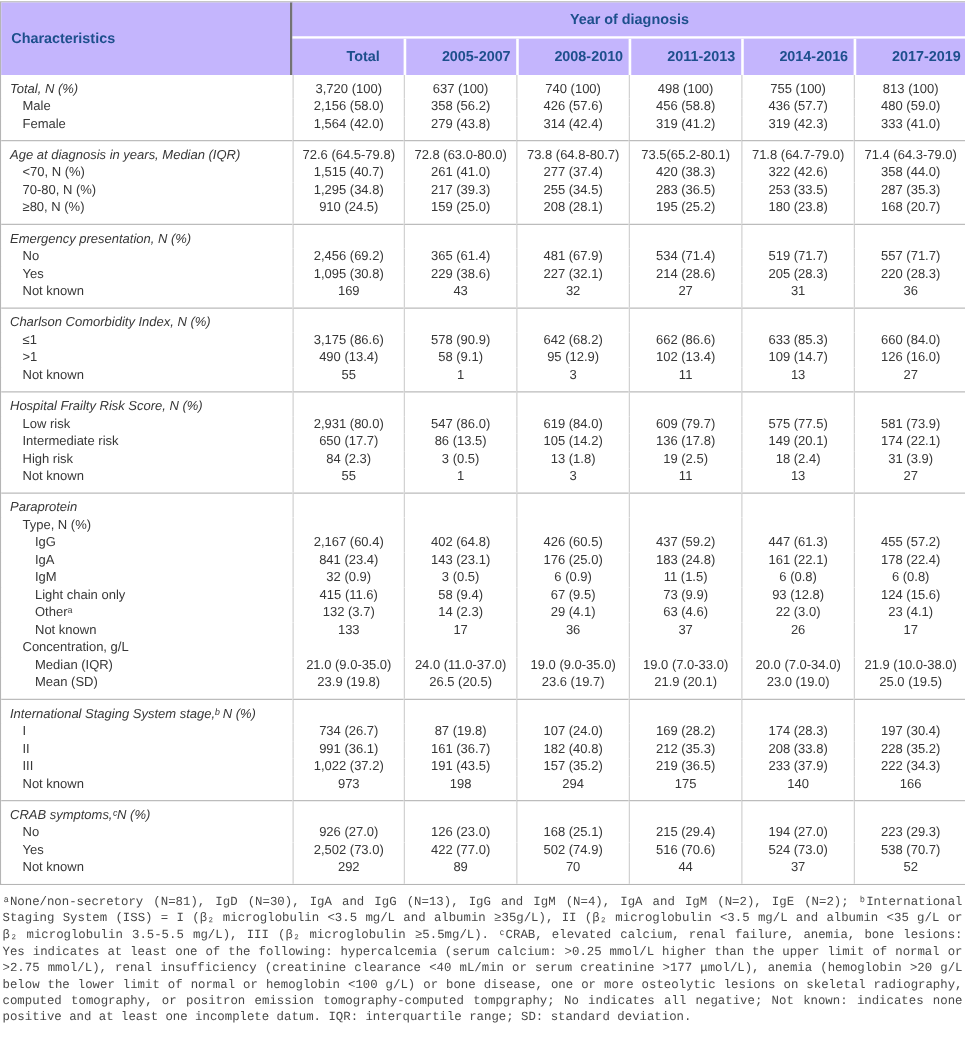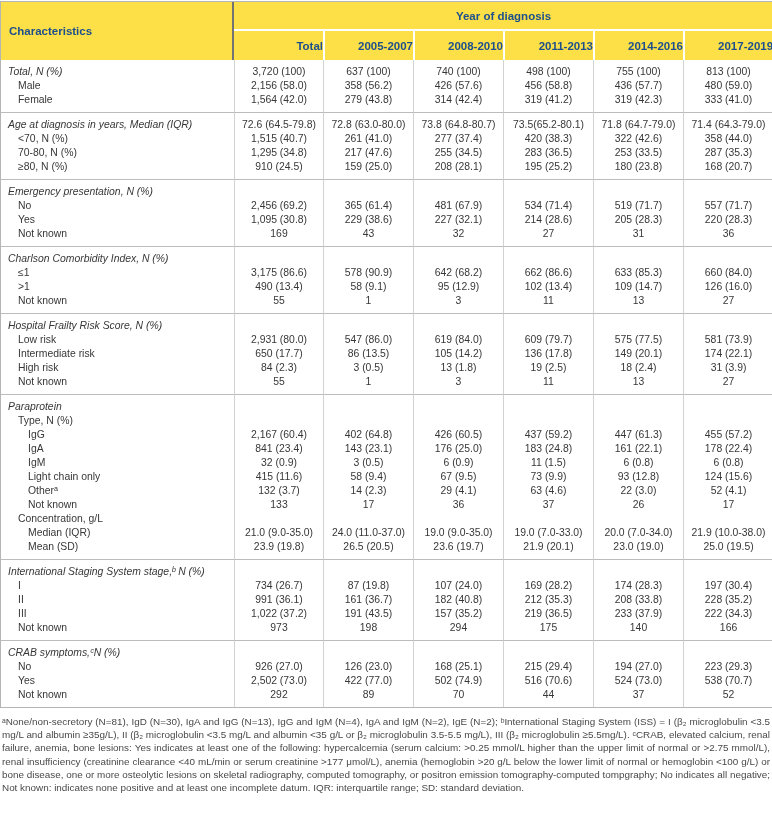--- a/index.html
+++ b/index.html
@@ -10,41 +10,41 @@
   table.char-table {
     width: 772px;
     border-collapse: separate;
     border-spacing: 0;
     table-layout: fixed;
     border: 1px solid #b5b5b5;
   }
 
   
   thead th {
-    background: #fde047;
+    background: #c4b5fd;
     color: #1d4f8c;
     font-weight: bold;
     font-size: 11.5px;
     padding: 0;
   }
   th.char-th {
     text-align: left;
     vertical-align: middle;
     padding-left: 8px;
     border-right: 2px solid #737373;
     width: 231px;
   }
   th.group-th {
     height: 29px;
     text-align: center;
     border-bottom: 2px solid #ffffff;
   }
   th.year-col {
     height: 29px;
-    text-align: right;
+    text-align: center;
     padding-left: 24px;
   }
   th.year-col + th.year-col { border-left: 2px solid #ffffff; }
 
   
   tbody td {
     font-size: 10.4px;
     line-height: 14px;
     color: #373737;
     padding: 0 2px;
@@ -63,20 +63,21 @@
   tr.sec-pad-bottom td { padding-bottom: 5px; }
 
   
   .footnote {
     margin: 7px 2px 0 2px;
     width: 768px;
     font-size: 9.9px;
     line-height: 13.2px;
     color: #484848;
     text-align: justify;
+    font-family: Liberation Mono, monospace;
   }
 </style>
 </head>
 <body>
 
 <div class="page">
   <table class="char-table">
     <colgroup>
       <col style="width:233px">
       <col style="width:89px">
@@ -142,21 +143,21 @@
           <td class="data-cell">1,515 (40.7)</td>
           <td class="data-cell">261 (41.0)</td>
           <td class="data-cell">277 (37.4)</td>
           <td class="data-cell">420 (38.3)</td>
           <td class="data-cell">322 (42.6)</td>
           <td class="data-cell">358 (44.0)</td>
         </tr>
         <tr>
           <td class="label-cell indent-1">70-80, N (%)</td>
           <td class="data-cell">1,295 (34.8)</td>
-          <td class="data-cell">217 (47.6)</td>
+          <td class="data-cell">217 (39.3)</td>
           <td class="data-cell">255 (34.5)</td>
           <td class="data-cell">283 (36.5)</td>
           <td class="data-cell">253 (33.5)</td>
           <td class="data-cell">287 (35.3)</td>
         </tr>
         <tr class="sec-pad-bottom">
           <td class="label-cell indent-1">≥80, N (%)</td>
           <td class="data-cell">910 (24.5)</td>
           <td class="data-cell">159 (25.0)</td>
           <td class="data-cell">208 (28.1)</td>
@@ -335,21 +336,21 @@
           <td class="data-cell">93 (12.8)</td>
           <td class="data-cell">124 (15.6)</td>
         </tr>
         <tr>
           <td class="label-cell indent-2">Otherᵃ</td>
           <td class="data-cell">132 (3.7)</td>
           <td class="data-cell">14 (2.3)</td>
           <td class="data-cell">29 (4.1)</td>
           <td class="data-cell">63 (4.6)</td>
           <td class="data-cell">22 (3.0)</td>
-          <td class="data-cell">52 (4.1)</td>
+          <td class="data-cell">23 (4.1)</td>
         </tr>
         <tr>
           <td class="label-cell indent-2">Not known</td>
           <td class="data-cell">133</td>
           <td class="data-cell">17</td>
           <td class="data-cell">36</td>
           <td class="data-cell">37</td>
           <td class="data-cell">26</td>
           <td class="data-cell">17</td>
         </tr>

